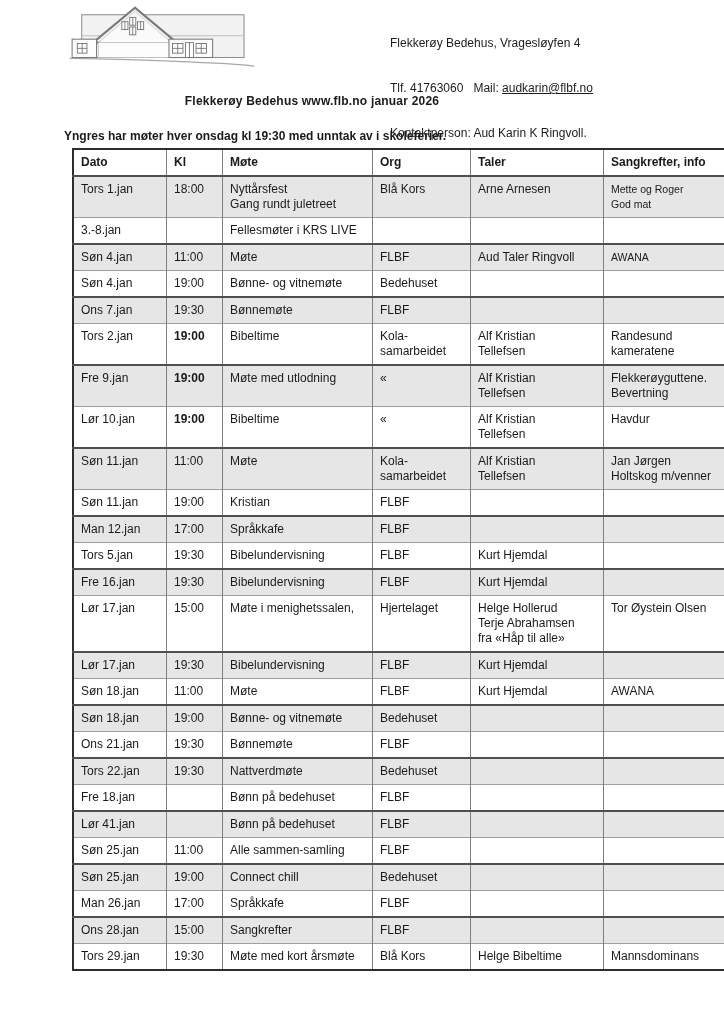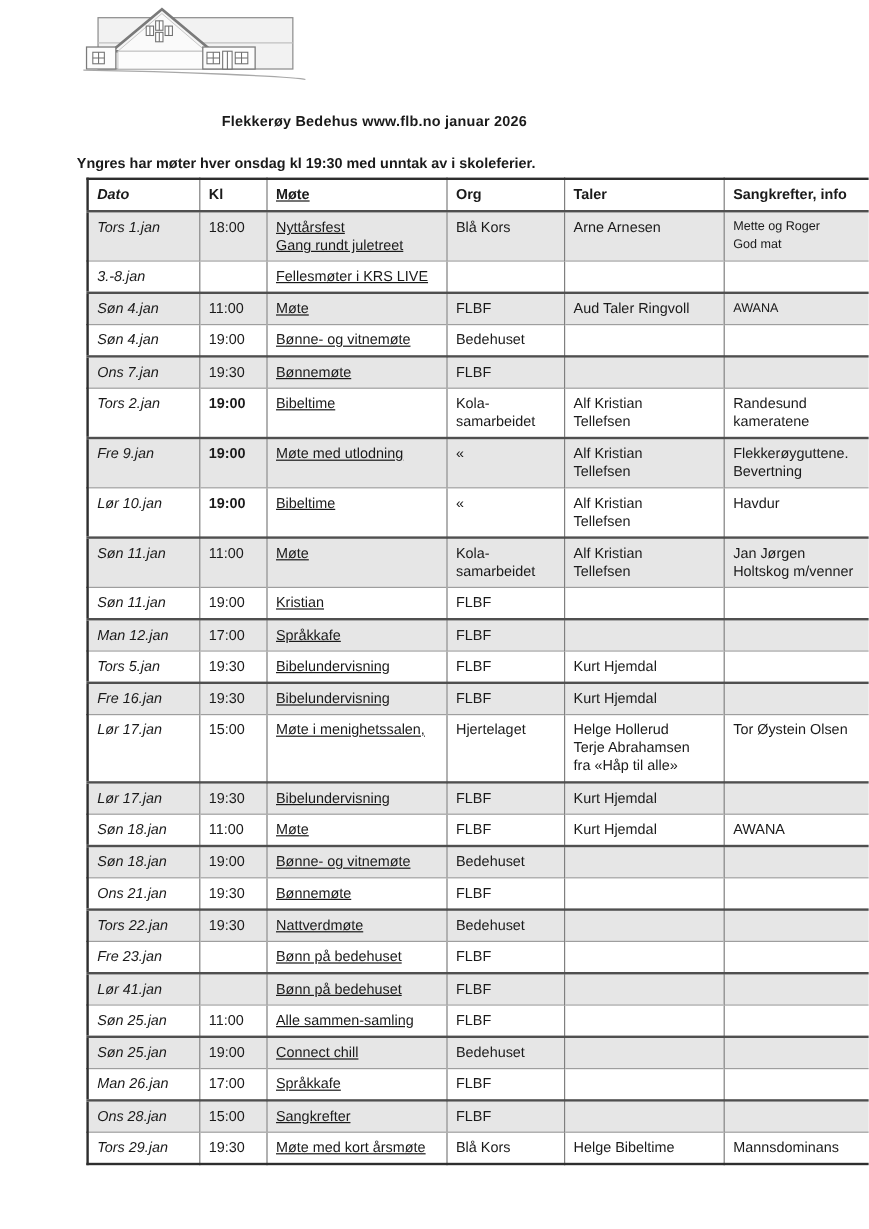--- a/index.html
+++ b/index.html
@@ -59,23 +59,23 @@
     padding: 5px 4px 5px 7px;
     vertical-align: top;
     text-align: left;
     white-space: pre-line;
     line-height: 15px;
     overflow: hidden;
   }
   table.schedule th { font-weight: bold; background: #ffffff; }
   table.schedule tbody tr { border-top: 1px solid #9e9e9e; background: #ffffff; }
   table.schedule tbody tr.shaded { background: #e6e6e6; border-top: 2px solid #4f4f4f; }
-  .col0 { width: 81px; font-style: italic; }
+  .col0 { width: 81px; }
   .col1 { width: 44px; }
-  .col2 { width: 138px; text-decoration: underline; }
+  .col2 { width: 138px; }
   .col3 { width: 86px; }
   .col4 { width: 121px; }
   .col5 { width: 118px; }
   td.bold { font-weight: bold; }
   td.center { text-align: center; padding-left: 0; }
   td.small { font-size: 10.5px; line-height: 13px; padding-top: 6px; }
 </style>
 </head>
 <body>
 
@@ -119,20 +119,26 @@
         <line x1="141.5" y1="44" x2="141.5" y2="61"></line>
         <rect x="149" y="45" width="12" height="11"></rect>
         <line x1="155" y1="45" x2="155" y2="56"></line>
         <line x1="149" y1="50.5" x2="161" y2="50.5"></line>
       </g>
 
       <path d="M4 62 Q 70 63 140 66 T 216 71" fill="none" stroke="#a8a8a8" stroke-width="1.2"></path>
     </g>
   </svg>
 
+  <div class="contact">
+    <div>Flekkerøy Bedehus, Vragesløyfen 4</div>
+    <div><span>Tlf. 41763060   Mail: </span><span class="email">audkarin@flbf.no</span></div>
+    <div>Kontaktperson: Aud Karin K Ringvoll.</div>
+    <div>Info sendes innen 25.hver måned</div>
+  </div>
 
   <div class="title">Flekkerøy Bedehus www.flb.no januar 2026</div>
 
   <div class="note">Yngres har møter hver onsdag kl 19:30 med unntak av i skoleferier.</div>
 
   <table class="schedule">
     <thead>
       <tr>
           <th class="col0">Dato</th>
           <th class="col1">Kl</th>
@@ -302,21 +308,21 @@
         </tr>
         <tr class="shaded">
           <td class="col0">Tors 22.jan</td>
           <td class="col1">19:30</td>
           <td class="col2">Nattverdmøte</td>
           <td class="col3">Bedehuset</td>
           <td class="col4"></td>
           <td class="col5"></td>
         </tr>
         <tr>
-          <td class="col0">Fre 23.jan</td>
+          <td class="col0">Fre 18.jan</td>
           <td class="col1"></td>
           <td class="col2">Bønn på bedehuset</td>
           <td class="col3">FLBF</td>
           <td class="col4"></td>
           <td class="col5"></td>
         </tr>
         <tr class="shaded">
           <td class="col0">Lør 41.jan</td>
           <td class="col1"></td>
           <td class="col2">Bønn på bedehuset</td>

